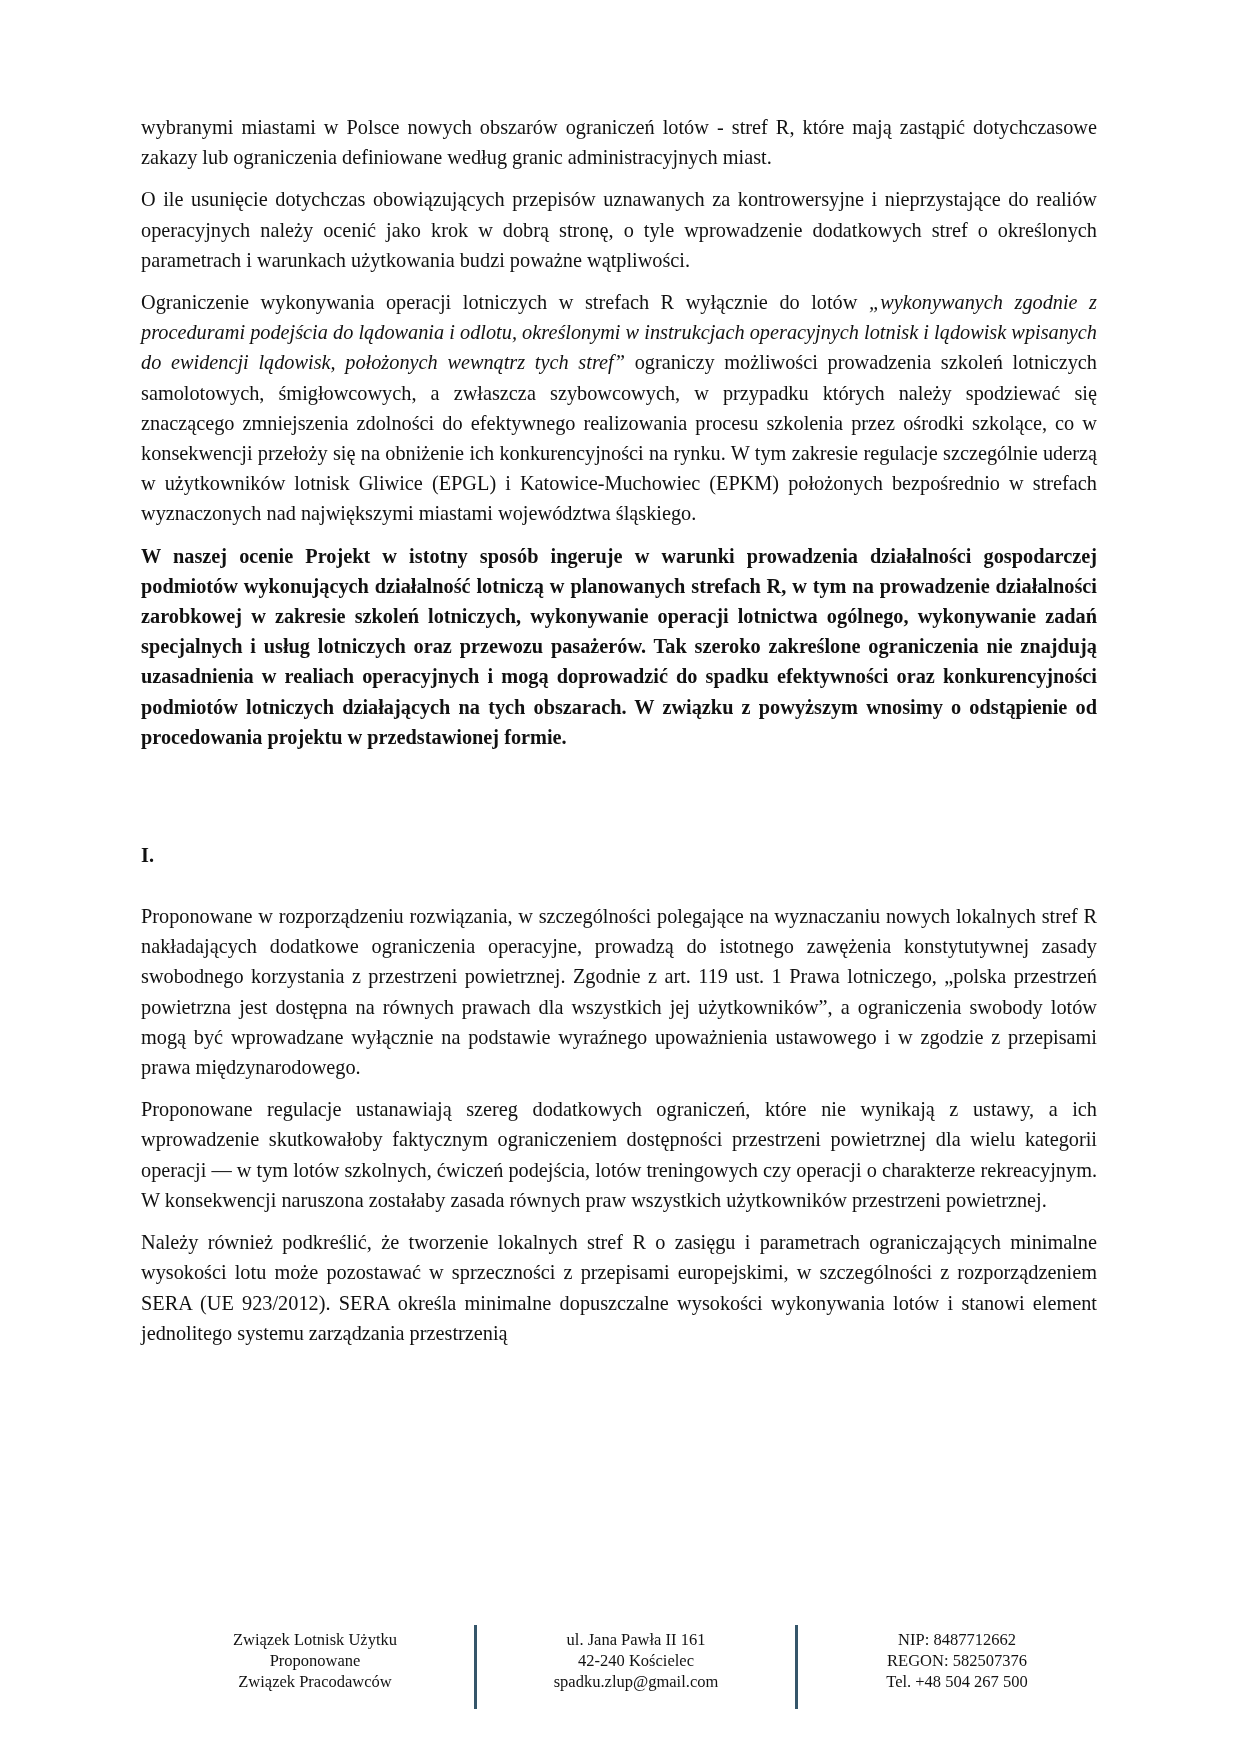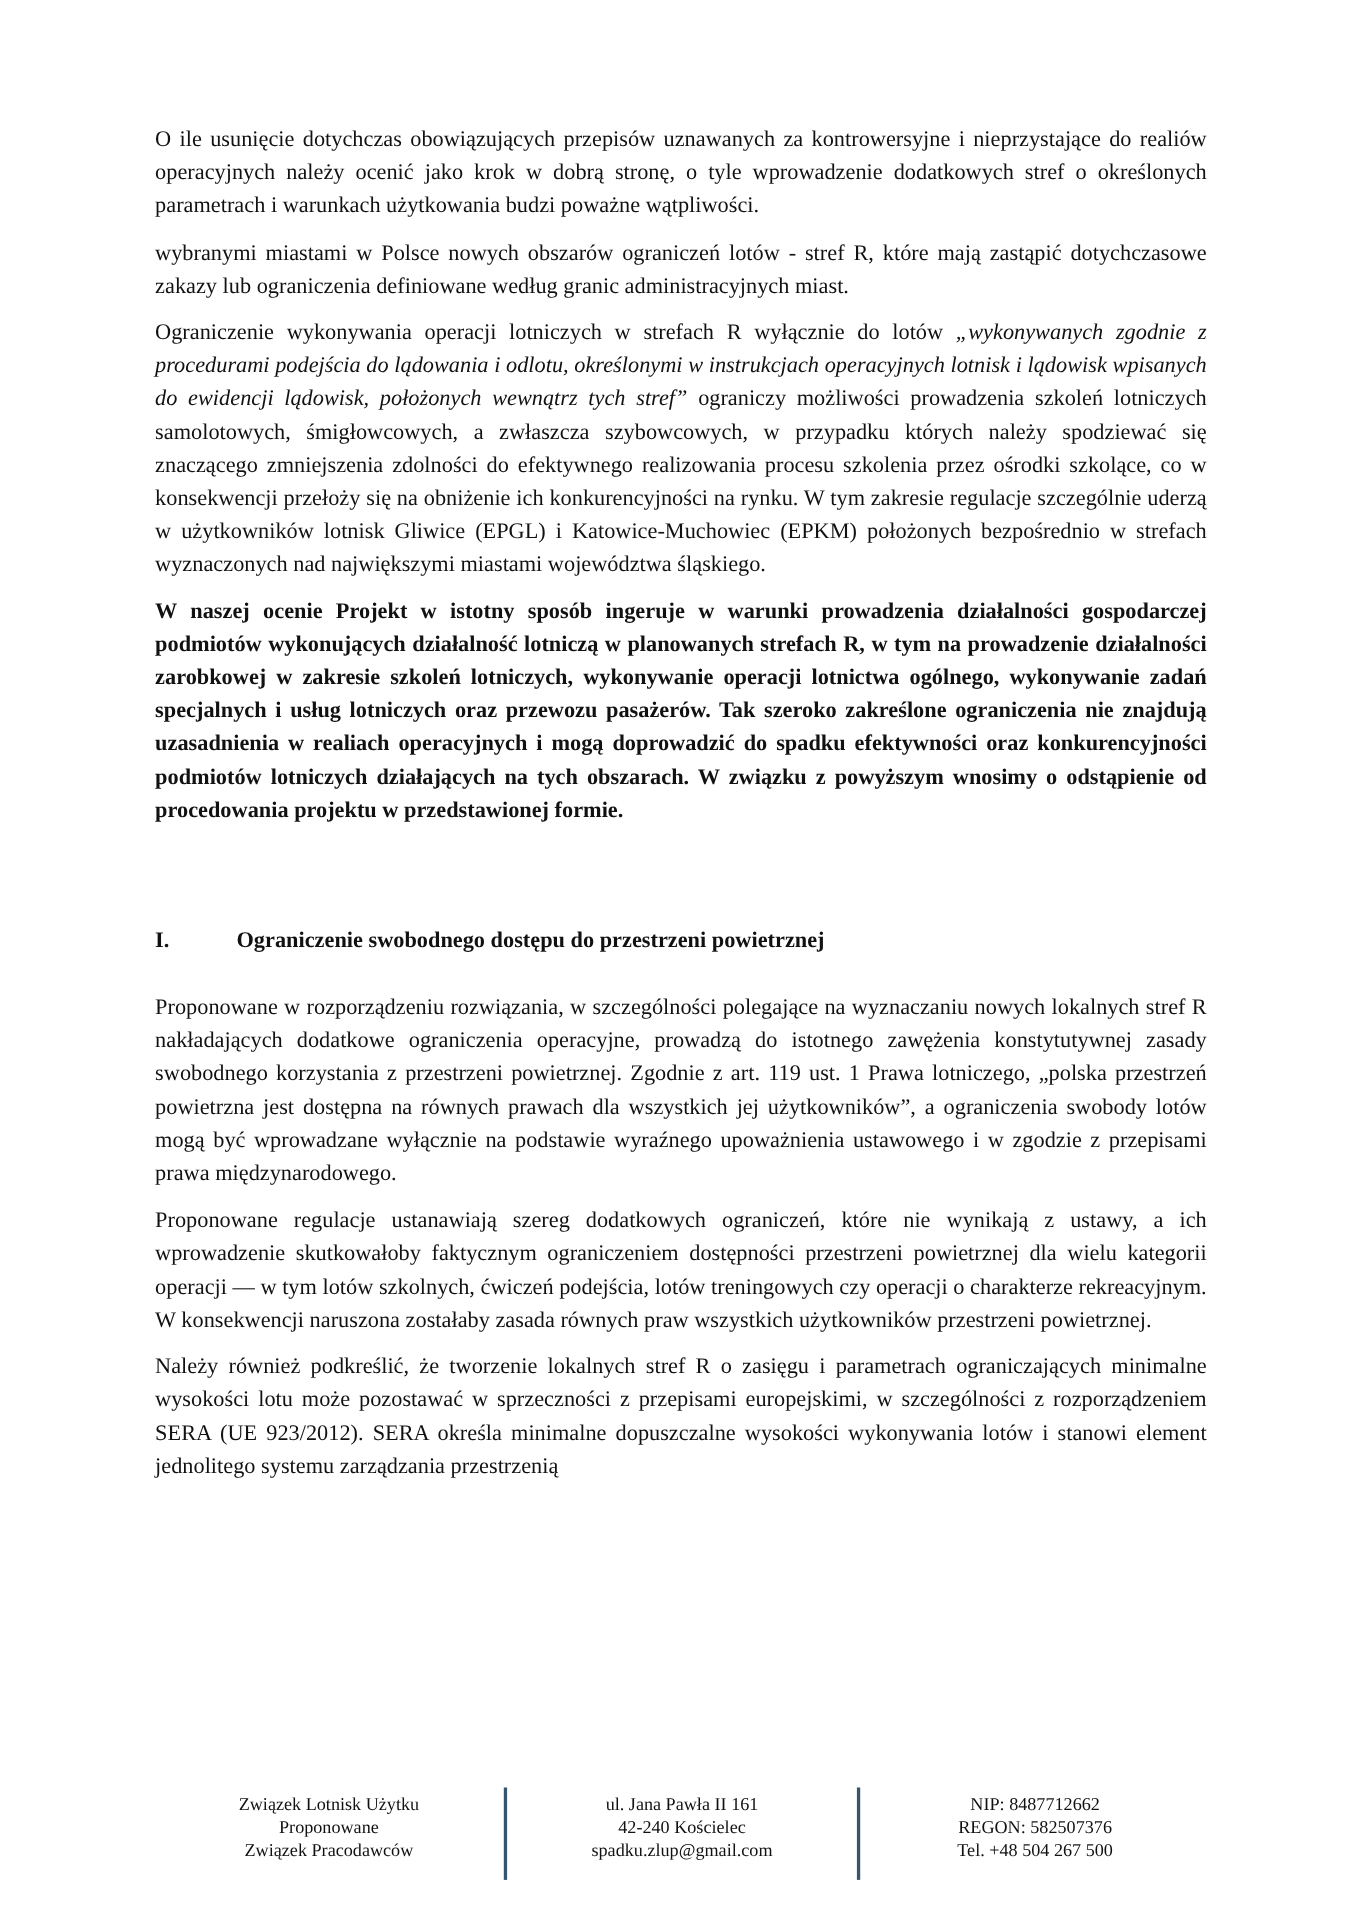--- a/index.html
+++ b/index.html
@@ -3,36 +3,35 @@
 <meta charset="utf-8">
 <style>
   html, body { margin: 0; padding: 0; background: #ffffff; }
   body { width: 1241px; height: 1755px; position: relative; overflow: hidden;
          font-family: "Liberation Serif", "DejaVu Serif", serif; color: #111; }
   .page { position: absolute; left: 141px; top: 112px; width: 956px; }
   p.para { margin: 0 0 12px 0; font-size: 20.3px; line-height: 30.2px; text-align: justify; }
   p.bold { font-weight: bold; }
   .heading { display: flex; margin-top: 88px; margin-bottom: 31px; font-size: 20.3px; font-weight: bold; line-height: 30px; }
   .heading .num { width: 74px; }
-  .footer { position: absolute; top: 1625px; left: 140px; width: 960px; height: 84px; display: flex; }
+  .footer { position: absolute; top: 1625px; left: 156px; width: 960px; height: 84px; display: flex; }
   .fcol { flex: 1; text-align: center; font-size: 16.5px; line-height: 21px; color: #111; padding-top: 4px; }
   .fsep { width: 3px; background: #35566a; height: 84px; }
 </style>
 </head>
 <body>
 
 <div class="page">
+  <p class="para">wybranymi miastami w Polsce nowych obszarów ograniczeń lotów - stref R, które mają zastąpić dotychczasowe zakazy lub ograniczenia definiowane według granic administracyjnych miast.</p>
   <p class="para">O ile usunięcie dotychczas obowiązujących przepisów uznawanych za kontrowersyjne i nieprzystające do realiów operacyjnych należy ocenić jako krok w dobrą stronę, o tyle wprowadzenie dodatkowych stref o określonych parametrach i warunkach użytkowania budzi poważne wątpliwości.</p>
-  <p class="para">wybranymi miastami w Polsce nowych obszarów ograniczeń lotów - stref R, które mają zastąpić dotychczasowe zakazy lub ograniczenia definiowane według granic administracyjnych miast.</p>
   <p class="para"><span>Ograniczenie wykonywania operacji lotniczych w strefach R wyłącznie do lotów </span><em>„wykonywanych zgodnie z procedurami podejścia do lądowania i odlotu, określonymi w instrukcjach operacyjnych lotnisk i lądowisk wpisanych do ewidencji lądowisk, położonych wewnątrz tych stref”</em><span> ograniczy możliwości prowadzenia szkoleń lotniczych samolotowych, śmigłowcowych, a zwłaszcza szybowcowych, w przypadku których należy spodziewać się znaczącego zmniejszenia zdolności do efektywnego realizowania procesu szkolenia przez ośrodki szkolące, co w konsekwencji przełoży się na obniżenie ich konkurencyjności na rynku. W tym zakresie regulacje szczególnie uderzą w użytkowników lotnisk Gliwice (EPGL) i Katowice-Muchowiec (EPKM) położonych bezpośrednio w strefach wyznaczonych nad największymi miastami województwa śląskiego.</span></p>
   <p class="para bold">W naszej ocenie Projekt w istotny sposób ingeruje w warunki prowadzenia działalności gospodarczej podmiotów wykonujących działalność lotniczą w planowanych strefach R, w tym na prowadzenie działalności zarobkowej w zakresie szkoleń lotniczych, wykonywanie operacji lotnictwa ogólnego, wykonywanie zadań specjalnych i usług lotniczych oraz przewozu pasażerów. Tak szeroko zakreślone ograniczenia nie znajdują uzasadnienia w realiach operacyjnych i mogą doprowadzić do spadku efektywności oraz konkurencyjności podmiotów lotniczych działających na tych obszarach. W związku z powyższym wnosimy o odstąpienie od procedowania projektu w przedstawionej formie.</p>
 
   <div class="heading">
     <span class="num">I.</span>
-    <span>Ograniczenie swobodnego dostępu do przestrzeni powietrznej</span>
   </div>
 
   <p class="para">Proponowane w rozporządzeniu rozwiązania, w szczególności polegające na wyznaczaniu nowych lokalnych stref R nakładających dodatkowe ograniczenia operacyjne, prowadzą do istotnego zawężenia konstytutywnej zasady swobodnego korzystania z przestrzeni powietrznej. Zgodnie z art. 119 ust. 1 Prawa lotniczego, „polska przestrzeń powietrzna jest dostępna na równych prawach dla wszystkich jej użytkowników”, a ograniczenia swobody lotów mogą być wprowadzane wyłącznie na podstawie wyraźnego upoważnienia ustawowego i w zgodzie z przepisami prawa międzynarodowego.</p>
   <p class="para">Proponowane regulacje ustanawiają szereg dodatkowych ograniczeń, które nie wynikają z ustawy, a ich wprowadzenie skutkowałoby faktycznym ograniczeniem dostępności przestrzeni powietrznej dla wielu kategorii operacji — w tym lotów szkolnych, ćwiczeń podejścia, lotów treningowych czy operacji o charakterze rekreacyjnym. W konsekwencji naruszona zostałaby zasada równych praw wszystkich użytkowników przestrzeni powietrznej.</p>
   <p class="para">Należy również podkreślić, że tworzenie lokalnych stref R o zasięgu i parametrach ograniczających minimalne wysokości lotu może pozostawać w sprzeczności z przepisami europejskimi, w szczególności z rozporządzeniem SERA (UE 923/2012). SERA określa minimalne dopuszczalne wysokości wykonywania lotów i stanowi element jednolitego systemu zarządzania przestrzenią</p>
 </div>
 
 <div class="footer">
   <div class="fcol">
     <div>Związek Lotnisk Użytku</div>

